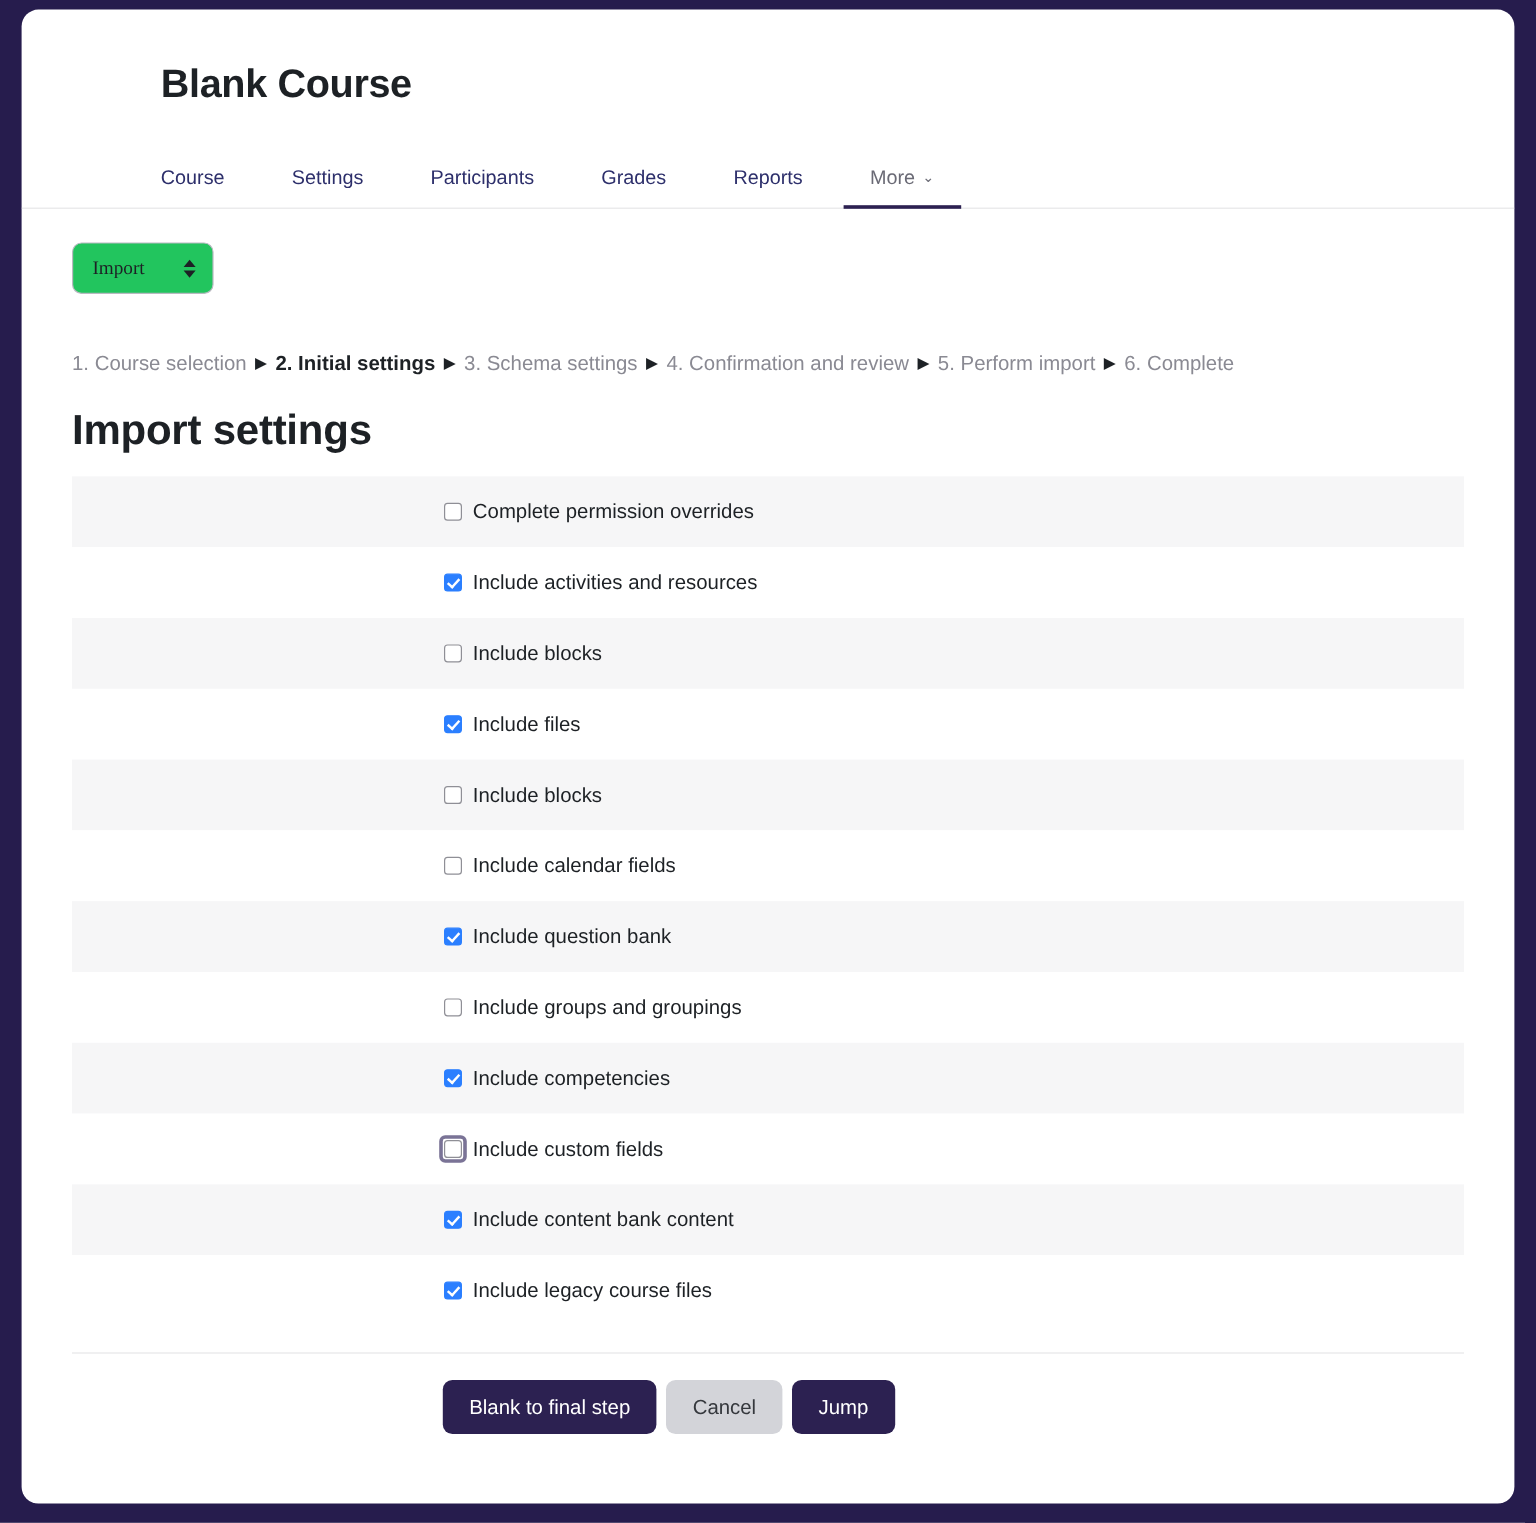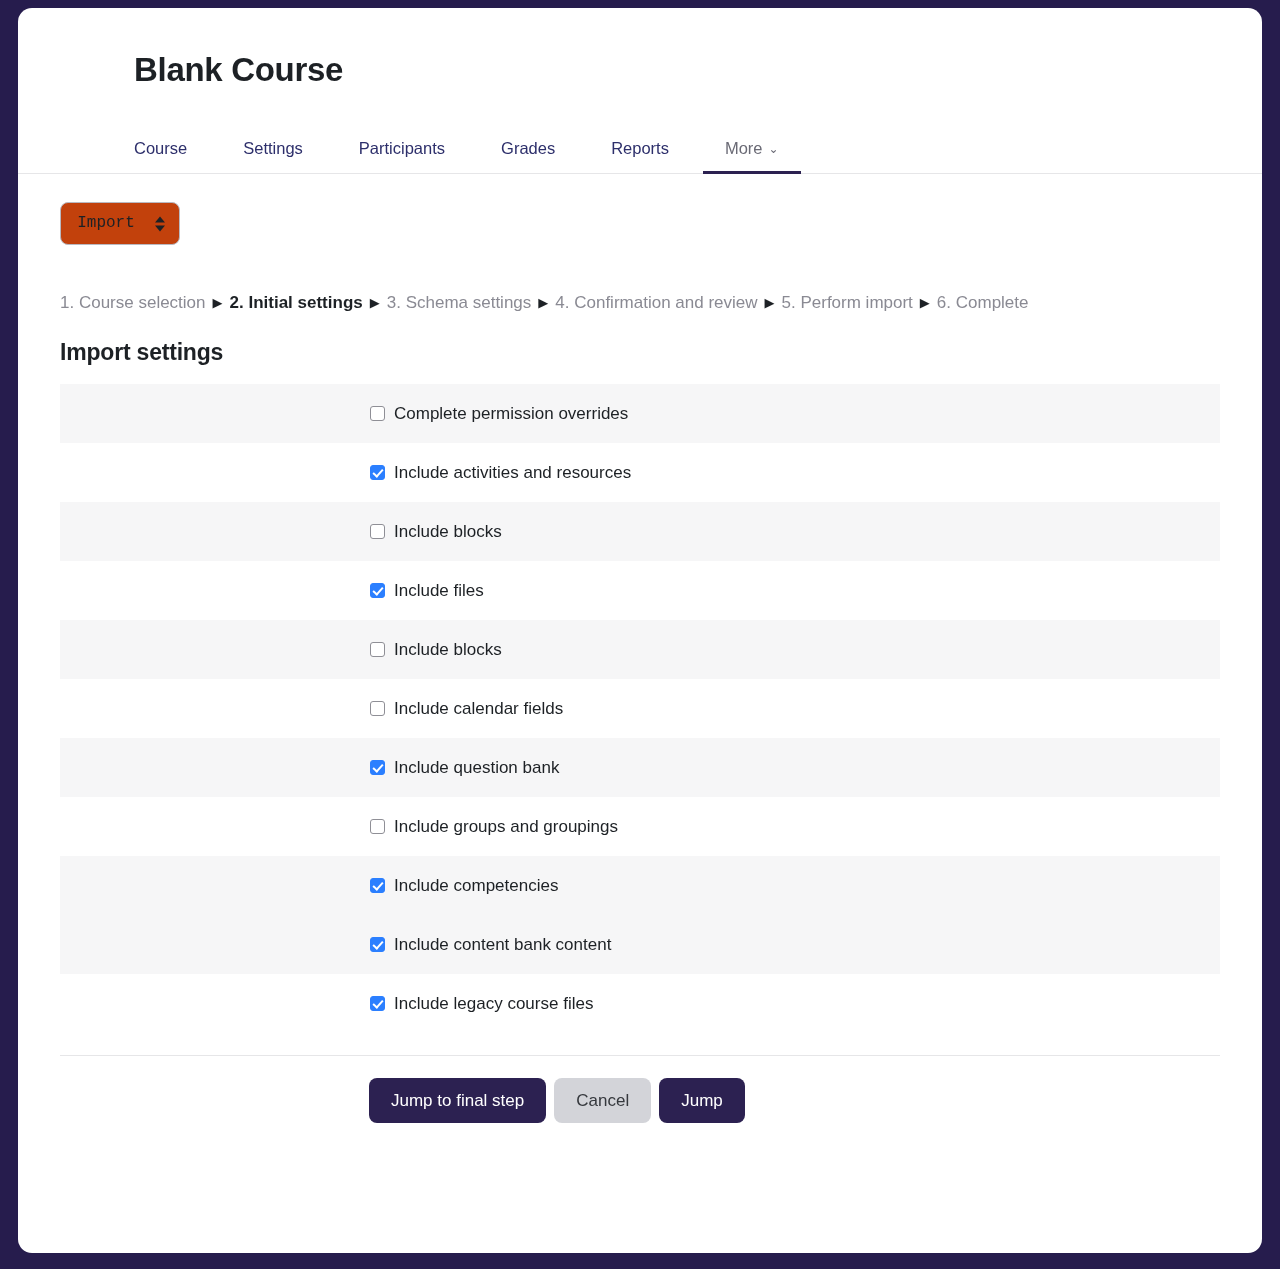--- a/index.html
+++ b/index.html
@@ -79,31 +79,30 @@
   }
 
   .select-wrap {
     margin: 28px 0 0 20px;
     display: inline-block;
     position: relative;
   }
   .jump-select {
     appearance: none;
     -webkit-appearance: none;
-    font-family: Liberation Mono, monospace;
+    font-family: Liberation Serif, serif;
     font-size: 16px;
     color: #1d2125;
-    background: #c2410c;
+    background: #22c55e;
     border: 1px solid #b9b9c1;
     border-radius: 8px;
     padding: 11px 44px 11px 16px;
     line-height: 1.2;
     cursor: pointer;
     min-width: 118px;
-    text-align: center;
   }
   .select-arrows {
     position: absolute;
     right: 15px;
     top: 50%;
     transform: translateY(-50%);
     pointer-events: none;
     display: flex;
     flex-direction: column;
     gap: 3px;
@@ -131,21 +130,21 @@
   .breadcrumb .sep {
     color: #1d2125;
     font-size: 13px;
     padding: 0 7px;
     display: inline-block;
     transform: translateY(-1px);
   }
 
   .section-title {
     margin: 24px 0 0 20px;
-    font-size: 23px;
+    font-size: 35px;
     font-weight: bold;
     color: #1d2125;
     letter-spacing: -0.2px;
   }
 
   
   .settings-list {
     margin-top: 18px;
     margin-left: 20px;
     margin-right: 20px;
@@ -323,36 +322,42 @@
             <input type="checkbox" class="cb" id="cb-7" style="">
           </span>
           <label class="cb-label" for="cb-7">Include groups and groupings</label>
         </div>
         <div class="setting-row striped">
           <span class="cb-box">
             <input type="checkbox" class="cb" id="cb-8" checked="" style="">
           </span>
           <label class="cb-label" for="cb-8">Include competencies</label>
         </div>
+        <div class="setting-row">
+          <span class="cb-box focused">
+            <input type="checkbox" class="cb" id="cb-9" style="">
+          </span>
+          <label class="cb-label" for="cb-9">Include custom fields</label>
+        </div>
         <div class="setting-row striped">
           <span class="cb-box">
             <input type="checkbox" class="cb" id="cb-10" checked="" style="">
           </span>
           <label class="cb-label" for="cb-10">Include content bank content</label>
         </div>
         <div class="setting-row">
           <span class="cb-box">
             <input type="checkbox" class="cb" id="cb-11" checked="" style="">
           </span>
           <label class="cb-label" for="cb-11">Include legacy course files</label>
         </div>
       </div>
 
     <div class="footer-divider"></div>
 
     <div class="btn-row" id="btn-row">
-        <button class="btn btn-primary">Jump to final step</button>
+        <button class="btn btn-primary">Blank to final step</button>
         <button class="btn btn-secondary">Cancel</button>
         <button class="btn btn-primary">Jump</button>
       </div>
 
   </div>
 </div>
 
 </body></html>

